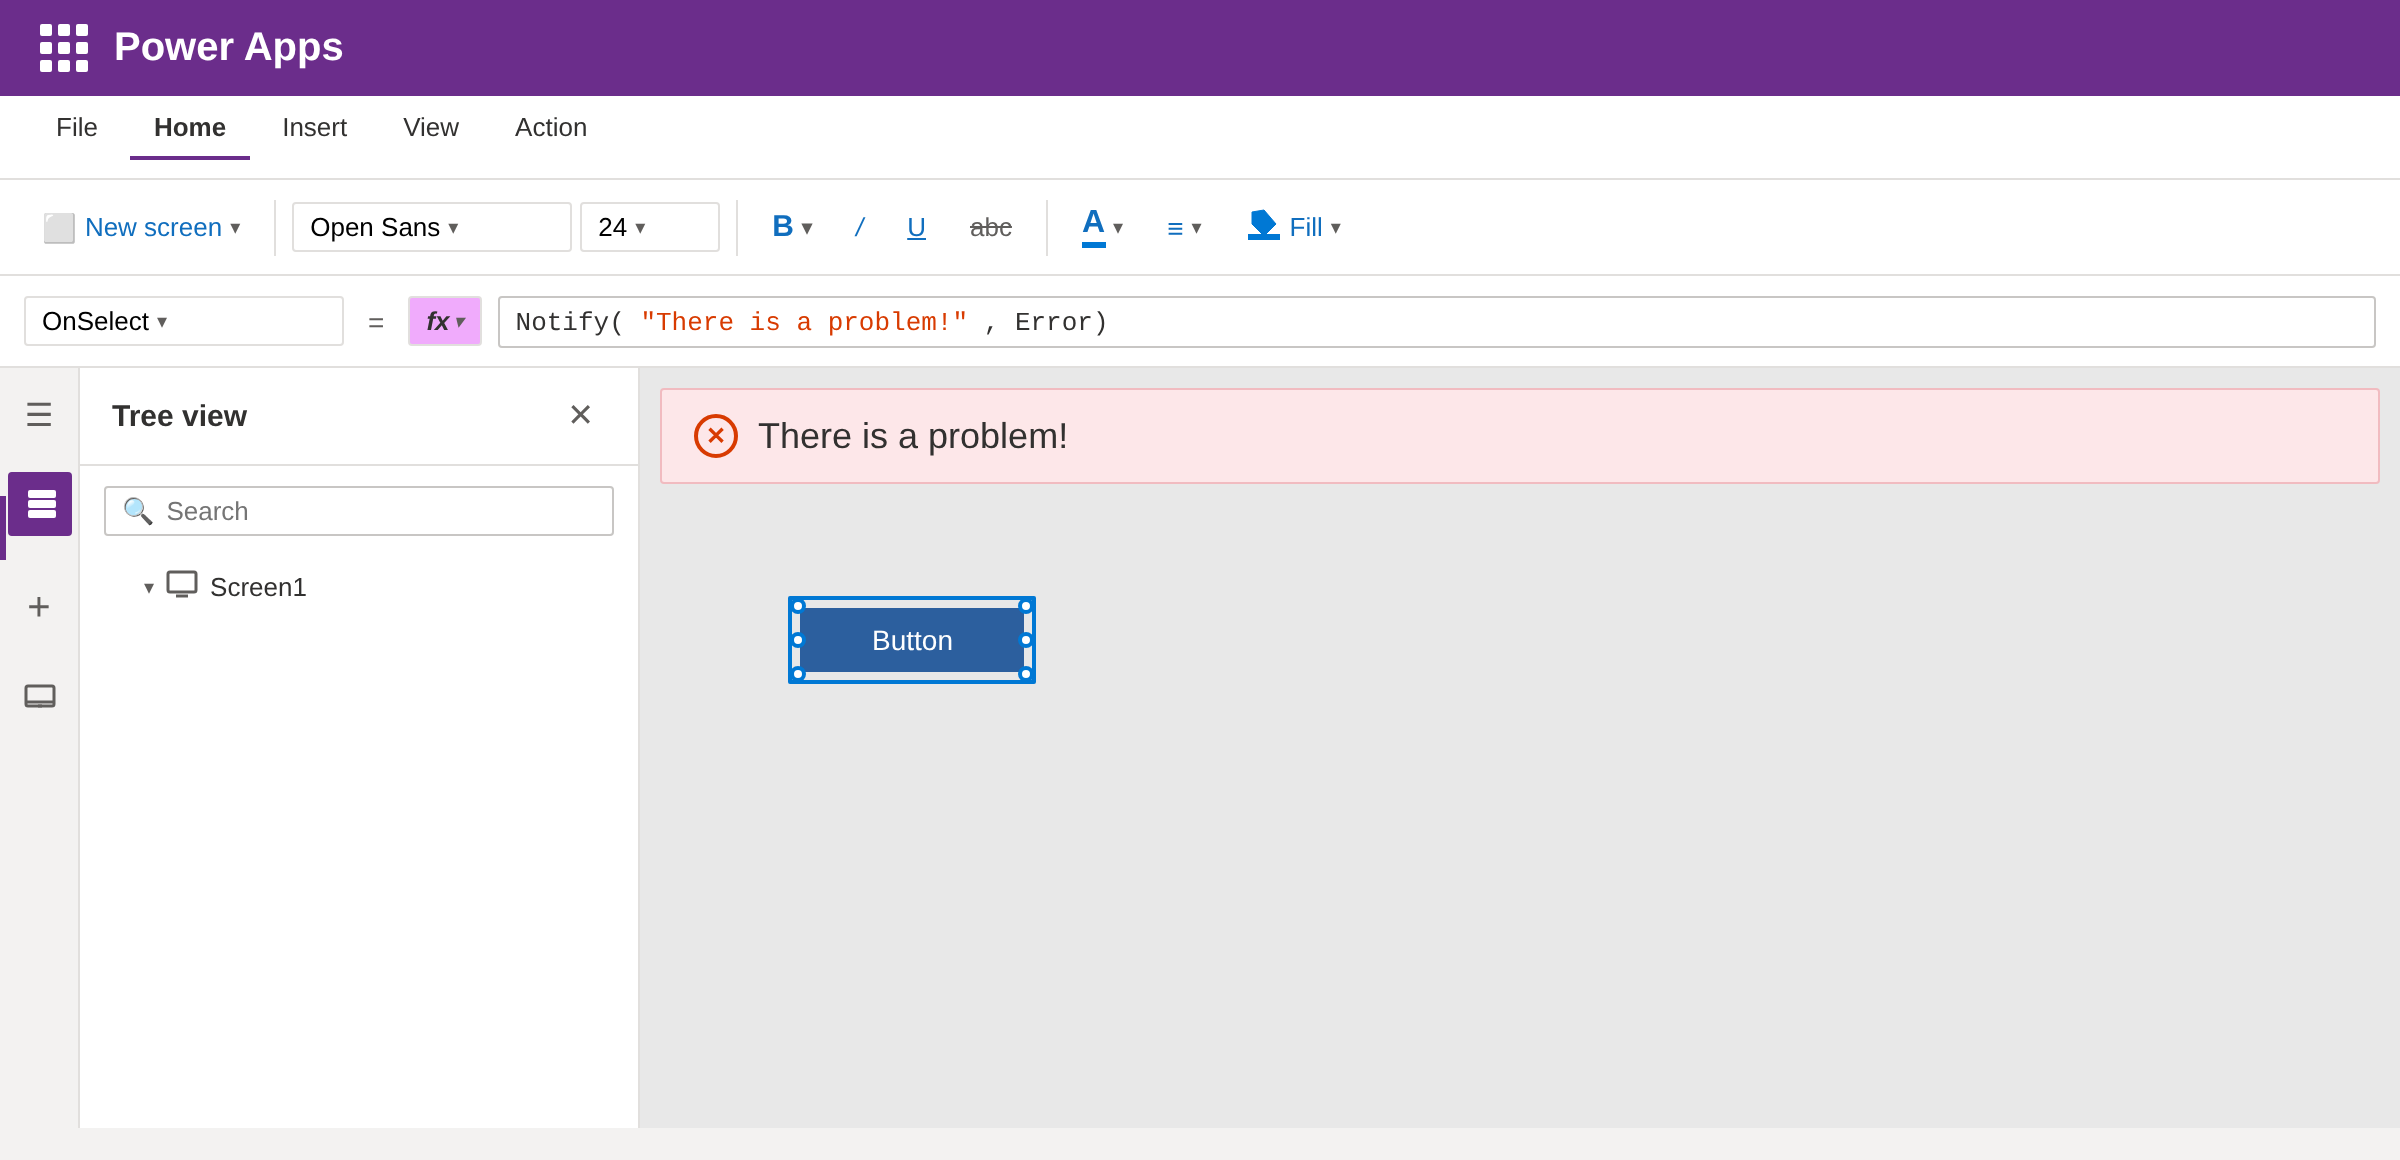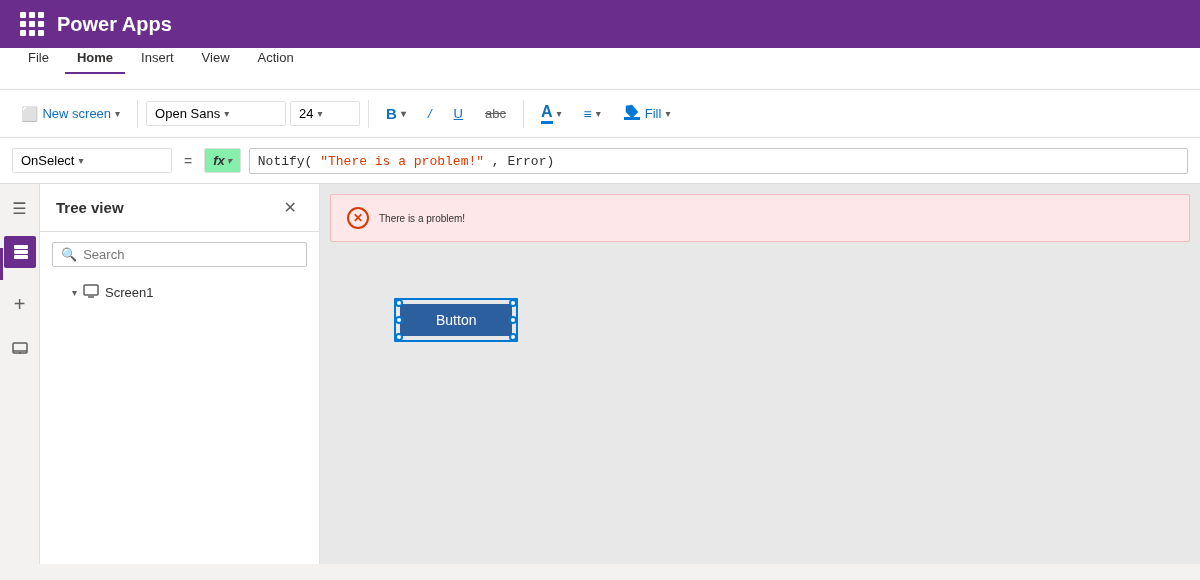--- a/index.html
+++ b/index.html
@@ -33,22 +33,22 @@
       color: white;
       font-size: 20px;
       font-weight: 600;
     }
 
     
     #menu-bar {
       background: #ffffff;
       height: 42px;
       display: flex;
-      align-items: flex-end;
-      padding: 16px 16px;
+      align-items: flex-start;
+      padding: 0 16px;
       border-bottom: 1px solid #e1dfdd;
       gap: 4px;
     }
     .menu-item {
       padding: 8px 12px;
       cursor: pointer;
       color: #323130;
       font-size: 13px;
       border-radius: 2px;
       position: relative;
@@ -128,21 +128,21 @@
       cursor: pointer;
       font-size: 13px;
       min-width: 160px;
     }
     .equals-sign { color: #605e5c; font-size: 14px; padding: 0 4px; }
     .fx-btn {
       display: flex; align-items: center; gap: 2px;
       padding: 4px 8px;
       border: 1px solid #e1dfdd;
       border-radius: 2px;
-      background: #86efac;
+      background: #f0abfc;
       cursor: pointer;
       font-size: 13px;
       font-style: italic;
       color: #323130;
     }
     .formula-text { font-family: 'Courier New', monospace; font-size: 13px; }
     .formula-text .string { color: #d83b01; }
     .formula-text .fn { color: #323130; }
 
     
@@ -257,21 +257,21 @@
     .error-icon {
       width: 22px; height: 22px;
       border-radius: 50%;
       border: 2px solid #d83b01;
       display: flex; align-items: center; justify-content: center;
       color: #d83b01;
       font-size: 12px;
       font-weight: 700;
       flex-shrink: 0;
     }
-    .error-text { font-size: 10px; color: #323130; }
+    .error-text { font-size: 18px; color: #323130; }
 
     
     #canvas-button-wrapper {
       position: absolute;
       top: 120px;
       left: 80px;
     }
     .canvas-button {
       background: #2c5f9e;
       color: #ffffff;

